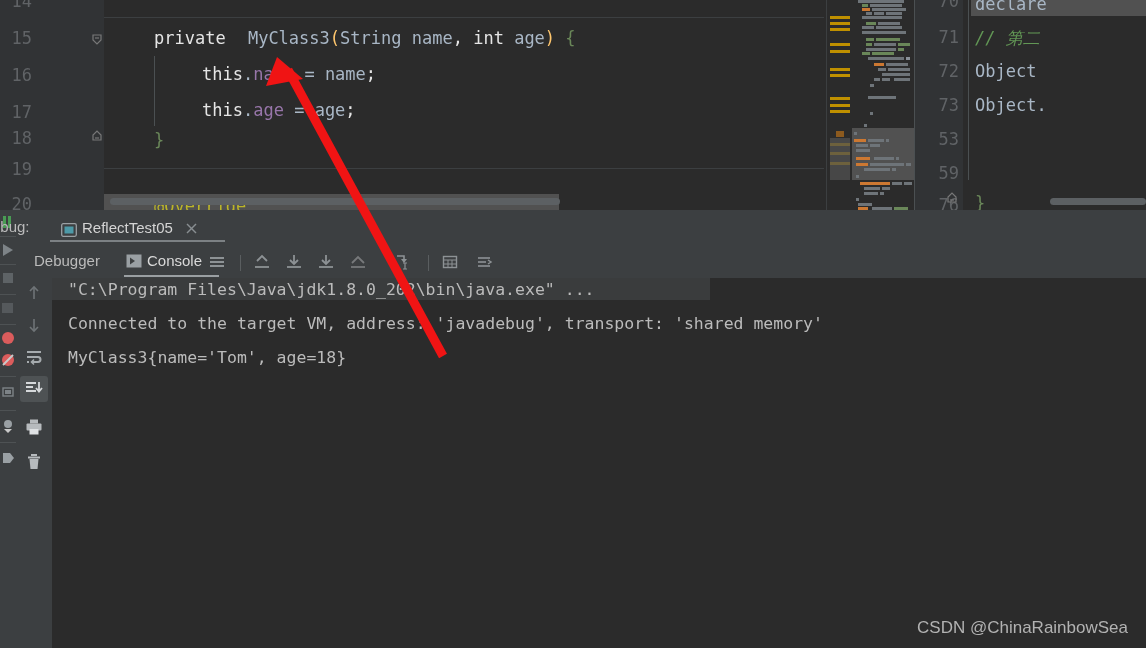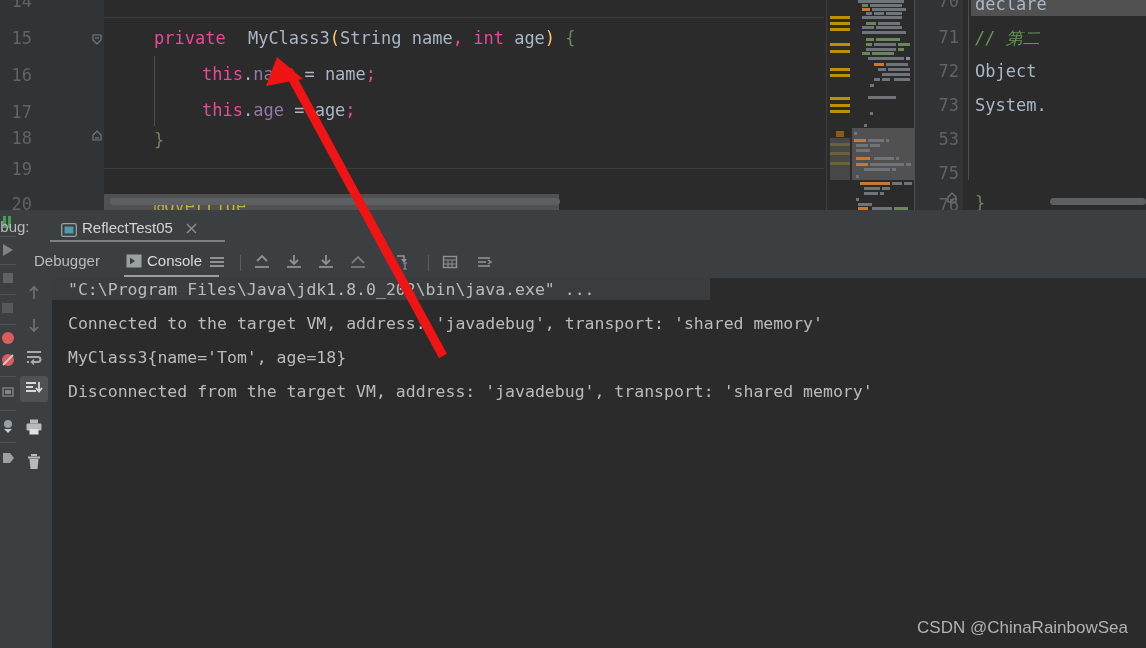--- a/index.html
+++ b/index.html
@@ -13,21 +13,21 @@
   .lnum{position:absolute;right:72px;width:40px;text-align:right;color:#606366;font-size:17px;
         font-family:"DejaVu Sans Mono",monospace;line-height:19px;}
   .fold{position:absolute;left:90px;width:14px;height:14px;}
   .fold svg{display:block;}
   .codearea{position:absolute;left:104px;top:0;right:0;height:210px;}
   .cline{position:absolute;left:0;white-space:pre;font-size:17px;
          font-family:"DejaVu Sans Mono",monospace;letter-spacing:0px;}
   .sep{position:absolute;left:104px;right:0;height:1px;background:#3c3f41;}
   .indentguide{position:absolute;width:1px;background:#4b5052;}
 
-  .kw{color:#ec4899;}
+  .kw{color:#e5e5e5;}
   .cls{color:#a9b7c6;margin-left:12px;}
   .brk{color:#ffc66d;}
   .brc{color:#6a8759;}
   .fld{color:#9876aa;}
   .plain{color:#a9b7c6;}
   .anno{color:#bbb529;}
   .cmt{color:#629755;font-style:italic;}
 
   
   .curline{position:absolute;left:104px;height:20px;background:#515151;}
@@ -232,35 +232,35 @@
     </div>
 
     <div class="vsplit" style="left:914px;"></div>
     <div class="rightpane" style="left:915px;width:231px;">
       <div class="rgutter">
         <div class="rlnum" style="top:-8px;">70</div>
         <div class="rlnum" style="top:28px;">71</div>
         <div class="rlnum" style="top:62px;">72</div>
         <div class="rlnum" style="top:96px;">73</div>
         <div class="rlnum" style="top:130px;">53</div>
-        <div class="rlnum" style="top:164px;">75</div>
+        <div class="rlnum" style="top:164px;">59</div>
         <div class="rlnum" style="top:196px;">76</div>
         <div style="position:absolute;left:30px;top:190px;width:14px;height:14px;">
           <svg width="14" height="14" viewBox="0 0 14 14">
             <path d="M3 11 H11 V6 L7 2 L3 6 Z" fill="none" stroke="#787878" stroke-width="1.2"></path>
             <line x1="5" y1="9" x2="9" y2="9" stroke="#787878" stroke-width="1.2"></line>
           </svg>
         </div>
       </div>
       <div style="position:absolute;left:53px;top:0;width:1px;height:180px;background:#4b5052;"></div>
       <div class="curline" style="left:56px;top:-4px;width:175px;background:#515151;"></div>
       <div class="rcode plain" style="left:60px;top:-6px;color:#a9b7c6;">declare</div>
       <div class="rcode cmt" style="left:60px;top:27px;">// 第二</div>
       <div class="rcode plain" style="left:60px;top:61px;">Object</div>
-      <div class="rcode plain" style="left:60px;top:95px;">System.</div>
+      <div class="rcode plain" style="left:60px;top:95px;">Object.</div>
       <div class="rcode brc" style="left:60px;top:193px;">}</div>
       <div class="hscroll" style="left:135px;top:198px;width:96px;"></div>
     </div>
 
     <div class="hscroll" style="left:110px;top:198px;width:450px;"></div>
   </div>
 
   <div class="debugpanel">
 
     <div class="dleftstrip">
@@ -458,21 +458,20 @@
           <path d="M4.5 6 h9 l-1 10 h-7 z" fill="#b7bbbe"></path>
         </svg>
       </div>
     </div>
 
     <div class="console">
       <div class="cohl" style="top:-2px;width:658px;"></div>
       <div class="coline" style="top:2px;">"C:\Program Files\Java\jdk1.8.0_202\bin\java.exe" ...</div>
       <div class="coline" style="top:36px;">Connected to the target VM, address: 'javadebug', transport: 'shared memory'</div>
       <div class="coline" style="top:70px;">MyClass3{name='Tom', age=18}</div>
-      <div class="coline" style="top:104px;">Disconnected from the target VM, address: 'javadebug', transport: 'shared memory'</div>
       <div class="coline" style="top:138px;"></div>
 
       <div class="watermark">CSDN @ChinaRainbowSea</div>
     </div>
 
   </div>
 
 
   <svg class="arrow" viewBox="0 0 1146 648">
     <defs>

